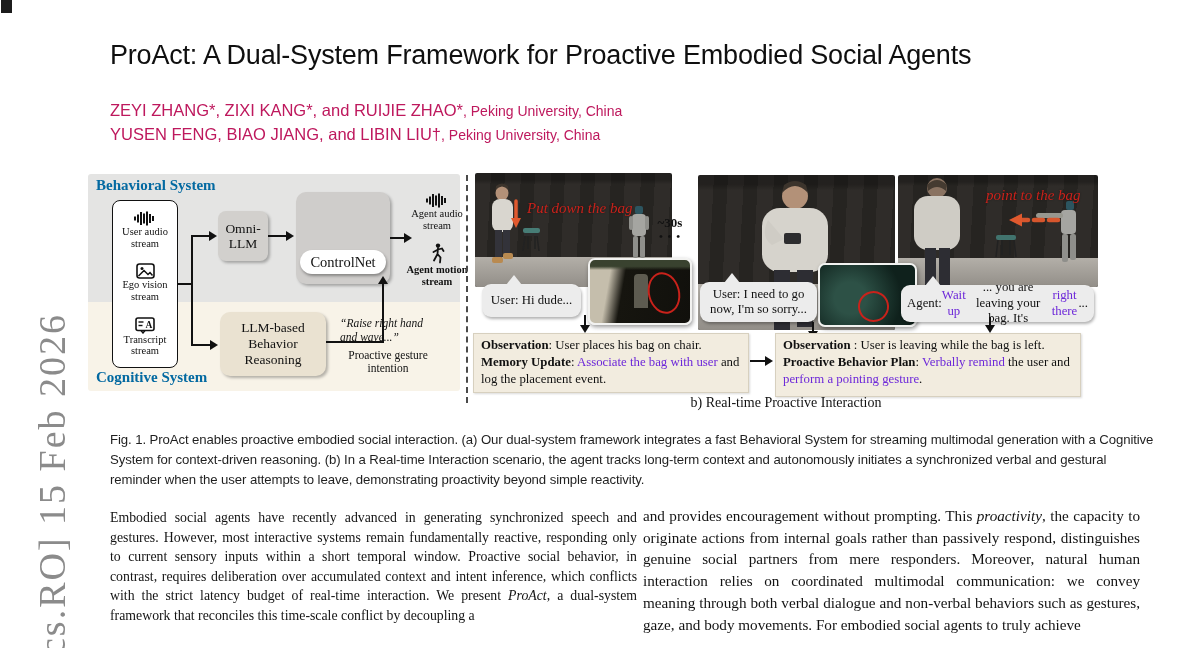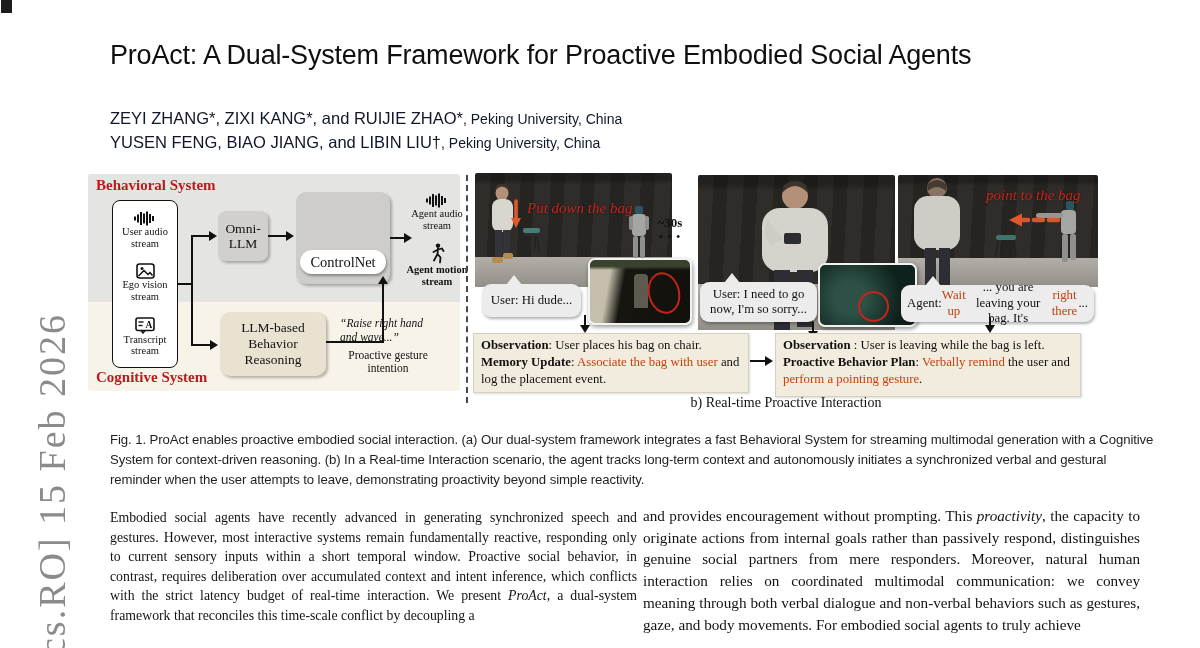--- a/index.html
+++ b/index.html
@@ -8,27 +8,27 @@
   .abs{position:absolute;}
 
   
   .corner-mark{left:1px;top:0;width:11px;height:13px;background:#1c1c1c;}
   .arxiv-stamp{left:30px;top:655px;transform-origin:0 0;transform:rotate(-90deg);
         white-space:nowrap;font-family:"Liberation Serif",serif;font-size:38px;
         letter-spacing:2px;color:#8b8b8b;}
   .title{left:110px;top:40px;width:1010px;font-family:"Liberation Sans",sans-serif;
         font-size:27px;letter-spacing:-0.2px;color:#0f0f0f;}
   .authors{left:110px;top:99px;width:1010px;font-family:"Liberation Sans",sans-serif;
-        font-size:16.5px;line-height:23px;color:#0f172a;margin-top:8px;}
+        font-size:16.5px;line-height:23px;color:#be185d;}
   .authors .affil{font-size:14px;}
 
   
   .behav-bg{left:88px;top:174px;width:372px;height:128px;background:#e4e4e3;border-radius:3px 3px 0 0;}
   .cog-bg{left:88px;top:302px;width:372px;height:89px;background:#f8f3e8;border-radius:0 0 3px 3px;}
-  .sys-label{font-weight:bold;font-size:15px;color:#b91c1c;}
+  .sys-label{font-weight:bold;font-size:15px;color:#0369a1;}
   .behav-label{left:96px;top:177px;}
   .cog-label{left:96px;top:369px;}
   .input-box{left:112px;top:200px;width:66px;height:168px;background:#fff;border:1.5px solid #111;
         border-radius:8px;display:flex;flex-direction:column;justify-content:space-around;
         align-items:center;padding:3px 0;box-sizing:border-box;}
   .in-item{display:flex;flex-direction:column;align-items:center;}
   .in-item .lbl{font-size:10.5px;line-height:11.5px;text-align:center;width:60px;}
   .gray-box{background:#d2d0cd;border-radius:8px;box-shadow:2px 2px 3px rgba(0,0,0,.28);
         display:flex;align-items:center;justify-content:center;text-align:center;}
   .omni-box{left:218px;top:211px;width:50px;height:50px;font-size:13.5px;line-height:15px;}
@@ -92,21 +92,21 @@
   .bubble2{left:700px;top:282px;width:117px;height:40px;}
   .bubble3{left:901px;top:285px;width:193px;height:37px;}
 
   .obsbox{position:absolute;background:#f2ecdf;border:1px solid #d7d0bf;box-shadow:1px 1px 2px rgba(0,0,0,.15);
         font-size:12.8px;line-height:16.8px;padding:3px 7px;box-sizing:border-box;text-align:left;}
   .obs1{left:473px;top:333px;width:276px;height:60px;}
   .obs2{left:775px;top:333px;width:306px;height:64px;}
 
   .seg-b{font-weight:bold;}
   .seg-i{font-style:italic;}
-  .seg-r{color:#c2410c;}
+  .seg-r{color:#6d28d9;}
 
   
   .figcap{left:110px;top:430px;width:1048px;font-family:"Liberation Sans",sans-serif;
         font-size:13.2px;line-height:20px;color:#1f1f1f;letter-spacing:-0.1px;}
   .col-left{left:110px;top:508px;width:527px;font-size:13.8px;line-height:19.6px;text-align:justify;color:#131313;}
   .col-right{left:643px;top:505px;width:497px;font-size:15.2px;line-height:21.7px;text-align:justify;color:#131313;}
 
   svg.icon{display:block;}
 </style>
 </head>

